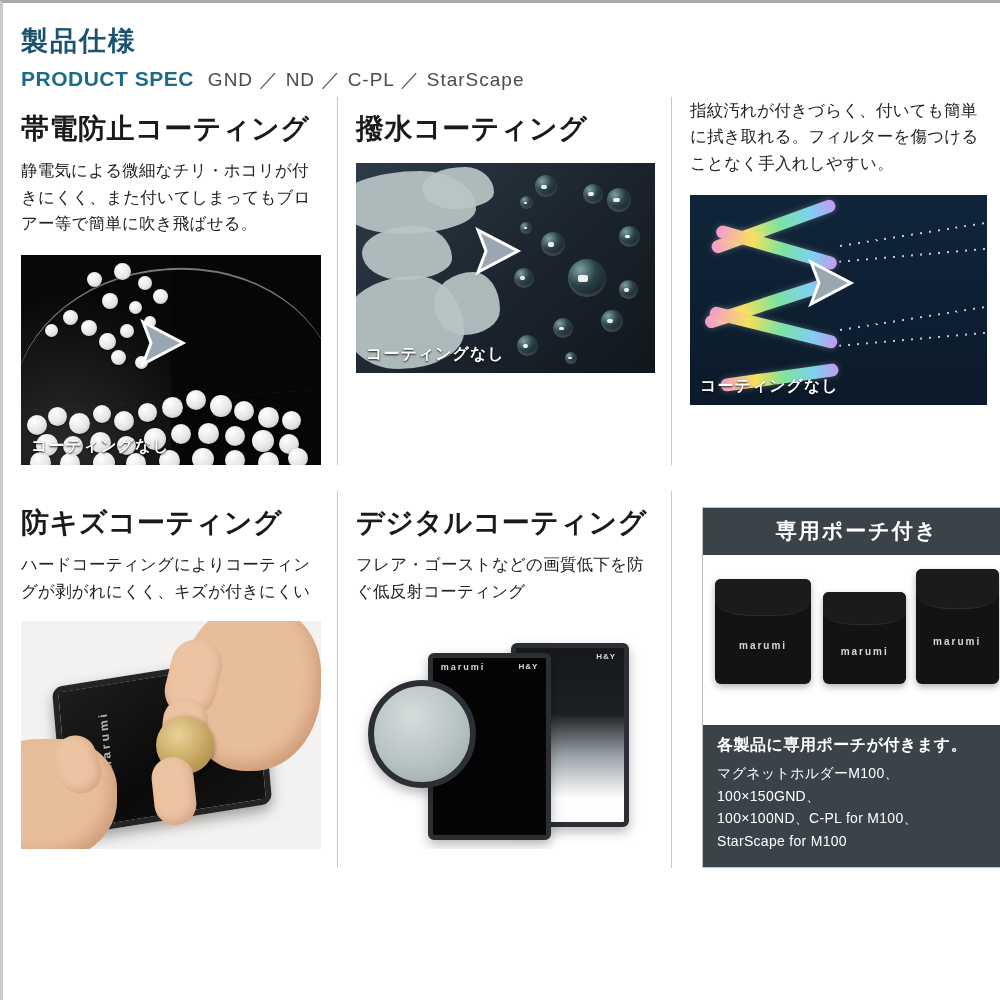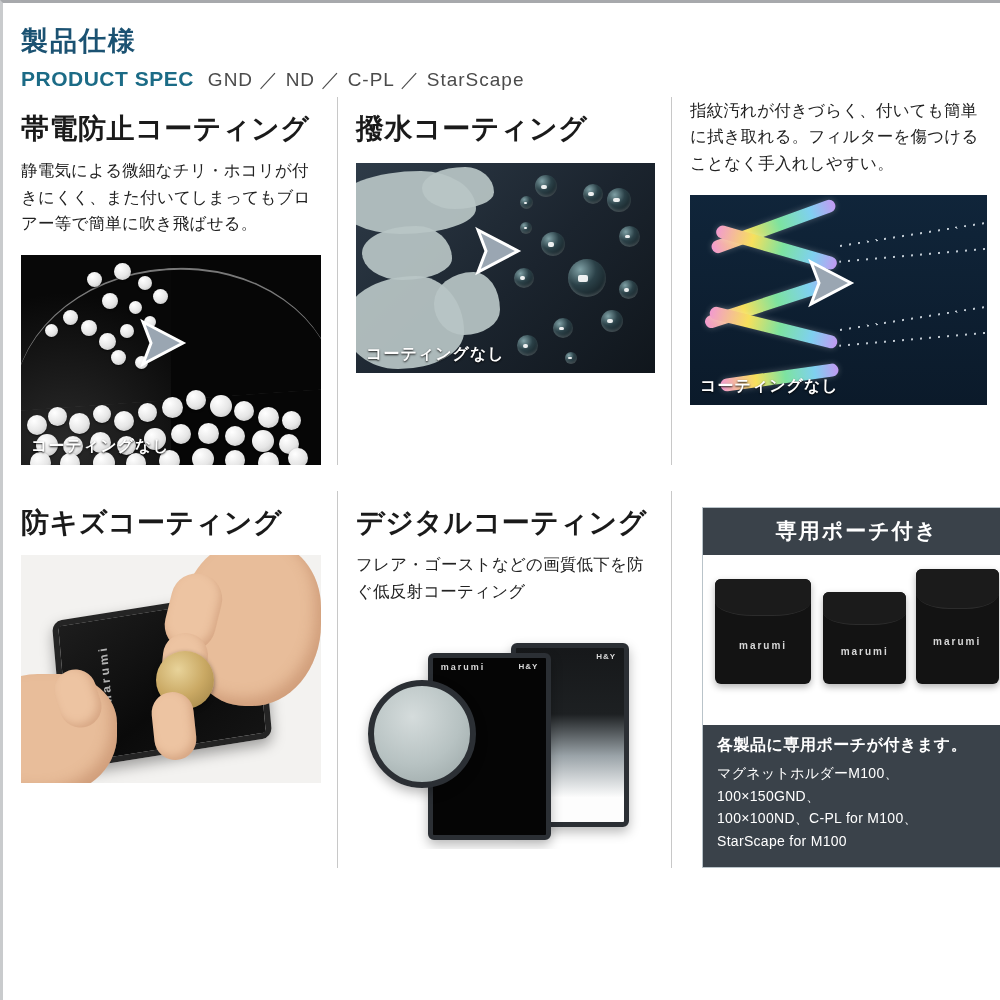--- a/index.html
+++ b/index.html
@@ -294,20 +294,21 @@
         </svg>
         <span class="nocoat">コーティングなし</span>
       </div>
     </div>
   </div>
 
   <div class="row2">
 
     <div class="col c1">
       <div class="feat-title">防キズコーティング</div>
+      <p class="feat-body">ハードコーティングによりコーティングが剥がれにくく、キズが付きにくい</p>
       <div class="photo2 ph-hand">
         <div class="filter-plate">
           <span class="plate-logo">marumi</span>
         </div>
         <span class="hand" style="left:54%;top:-6%;width:46%;height:72%;"></span>
         <span class="finger" style="left:49%;top:8%;width:17%;height:34%;transform:rotate(14deg);"></span>
         <span class="finger" style="left:47%;top:34%;width:15%;height:28%;transform:rotate(6deg);"></span>
         <span class="coin"></span>
         <span class="hand" style="left:-16%;top:52%;width:48%;height:54%;"></span>
         <span class="finger" style="left:12%;top:50%;width:14%;height:26%;transform:rotate(-18deg);"></span>

